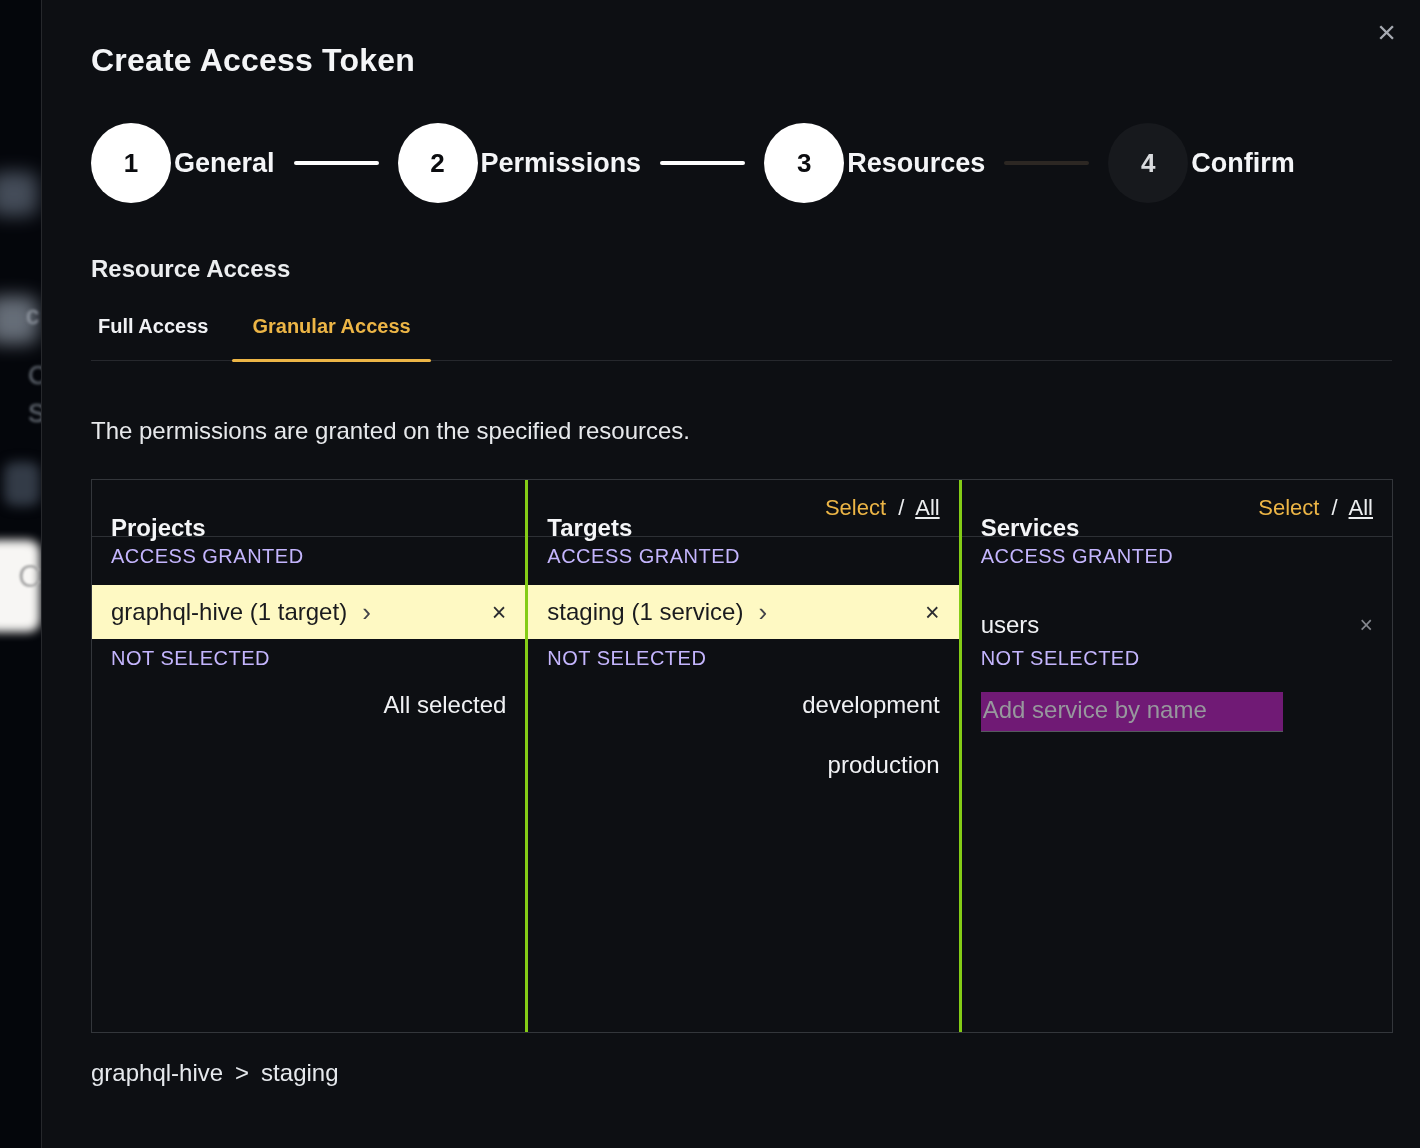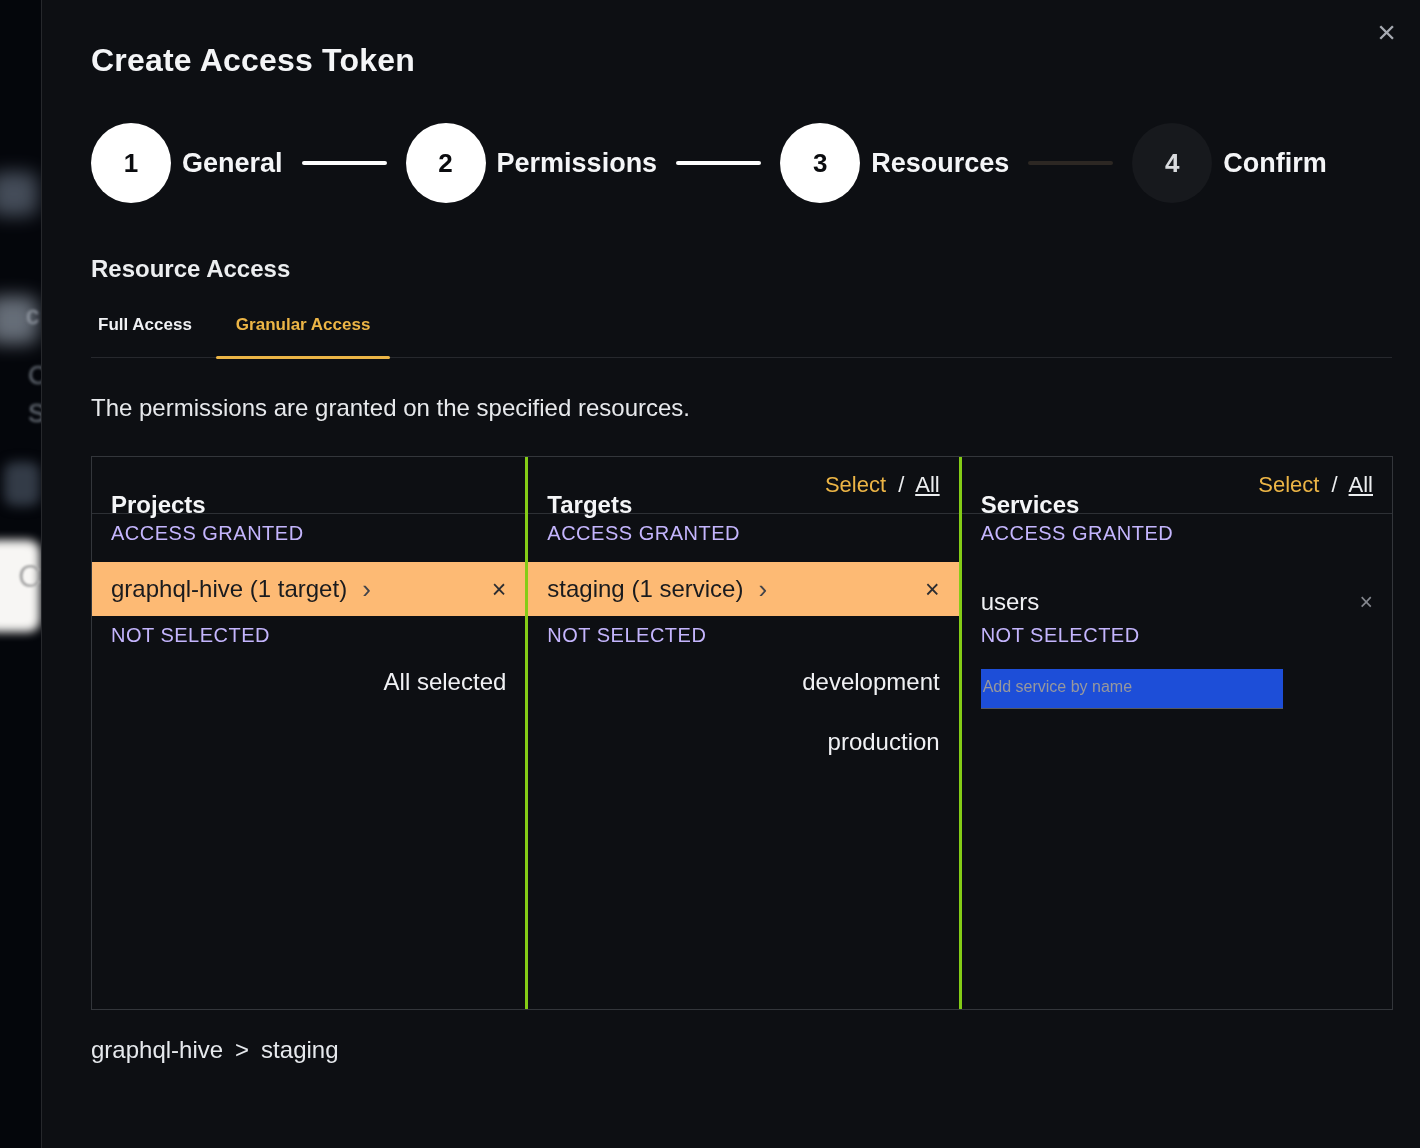--- a/index.html
+++ b/index.html
@@ -51,40 +51,40 @@
   
   .stepper { margin-top: 44px; display: flex; align-items: center; height: 80px; }
   .step { display: flex; align-items: center; }
   .step-circle {
     width: 80px; height: 80px; border-radius: 50%;
     display: flex; align-items: center; justify-content: center;
     font-size: 26px; font-weight: 700; flex: none;
   }
   .step-circle.lit { background: #ffffff; color: #0b0c0f; }
   .step-circle.dim { background: #17191d; color: #d9dbde; }
-  .step-label { margin-left: 11px; font-size: 27px; font-weight: 700; color: #f4f5f7; white-space: nowrap; }
+  .step-label { margin-left: 3px; font-size: 27px; font-weight: 700; color: #f4f5f7; white-space: nowrap; }
   .step-line { width: 85px; height: 4px; border-radius: 2px; margin: 0 19px; flex: none; }
   .step-line.lit { background: #fdfdfd; }
   .step-line.dim { background: #2c2723; }
 
   
   .section-heading { margin-top: 52px; font-size: 24px; font-weight: 600; color: #eceef0; }
   .tabs { margin-top: 26px; display: flex; border-bottom: 1px solid #26282d; }
   .tab {
-    position: relative; padding: 6px 20px 22px; font-size: 17px; font-weight: 700;
+    position: relative; padding: 6px 20px 22px; font-size: 20px; font-weight: 700;
     color: #f0f1f4; cursor: pointer; background: none; border: none;
     font-family: "Liberation Sans", sans-serif;
   }
   .tab:first-child { padding-left: 7px; padding-right: 24px; }
   .tab.active { color: #ecb546; }
   .tab.active::after {
     content: ""; position: absolute; left: 0; right: 0; bottom: -2px;
     height: 3px; background: #ecb546; border-radius: 2px;
   }
-  .section-desc { margin-top: 36px; font-size: 24px; color: #e7e9ec; }
+  .section-desc { margin-top: 56px; font-size: 24px; color: #e7e9ec; }
 
   
   .resource-table {
     margin-top: 34px; width: 1302px; height: 554px;
     border: 1px solid #33363b;
     display: grid; grid-template-columns: 1fr 1fr 1fr;
     background: #0d0f13;
   }
   .col { display: flex; flex-direction: column; min-width: 0; }
   .col + .col { border-left: 3px solid #84cc16; }
@@ -97,21 +97,21 @@
   .select-all { font-size: 22px; color: #eceef0; white-space: nowrap; }
   .select-all .link-select { color: #ecb546; cursor: pointer; }
   .select-all .divider { color: #eceef0; margin: 0 6px; }
   .select-all .link-all { color: #eceef0; cursor: pointer; text-decoration: underline; }
 
   .col-label {
     margin: 8px 19px 0; font-size: 20px; color: #c4b5fd; letter-spacing: .5px;
   }
   .chip {
     margin-top: 17px; height: 54px; flex: none;
-    background: #fdba74; color: #1a1b1e;
+    background: #fef9c3; color: #1a1b1e;
     display: flex; align-items: center; padding: 0 19px;
     font-size: 24px; cursor: pointer;
   }
   .chip .chevron { font-size: 26px; color: #43444a; margin-left: 15px; line-height: 1; }
   .chip .chip-x {
     margin-left: auto; background: none; border: none; cursor: pointer;
     font-size: 25px; color: #2c2d31; font-family: "Liberation Sans", sans-serif;
   }
   .plain-row {
     margin-top: 17px; height: 54px; flex: none;
@@ -120,22 +120,22 @@
   }
   .plain-row .row-x {
     margin-left: auto; background: none; border: none; cursor: pointer;
     font-size: 23px; color: #83868d; font-family: "Liberation Sans", sans-serif;
   }
   .col-items { margin: 21px 19px 0; font-size: 24px; text-align: right; }
   .col-note { color: #f0f1f4; }
   .pick-item { color: #f0f1f4; cursor: pointer; margin-bottom: 32px; }
   .service-input {
     margin: 22px 19px 0; width: 302px; height: 40px;
-    background: #1d4ed8; border: none; border-bottom: 1px solid #55585e;
-    color: #eef0f2; font-size: 16px; padding: 0 6px 4px 2px;
+    background: #701a75; border: none; border-bottom: 1px solid #55585e;
+    color: #eef0f2; font-size: 24px; padding: 0 6px 4px 2px;
     font-family: "Liberation Sans", sans-serif; outline: none;
   }
   .service-input::placeholder { color: #97989d; }
 
   
   .footer-crumb { margin-top: 26px; font-size: 24px; color: #e6e9ed; display: flex; align-items: center; }
   .crumb { cursor: pointer; }
   .crumb-sep { margin: 0 12px; color: #e6e9ed; }
 </style>
 </head>

